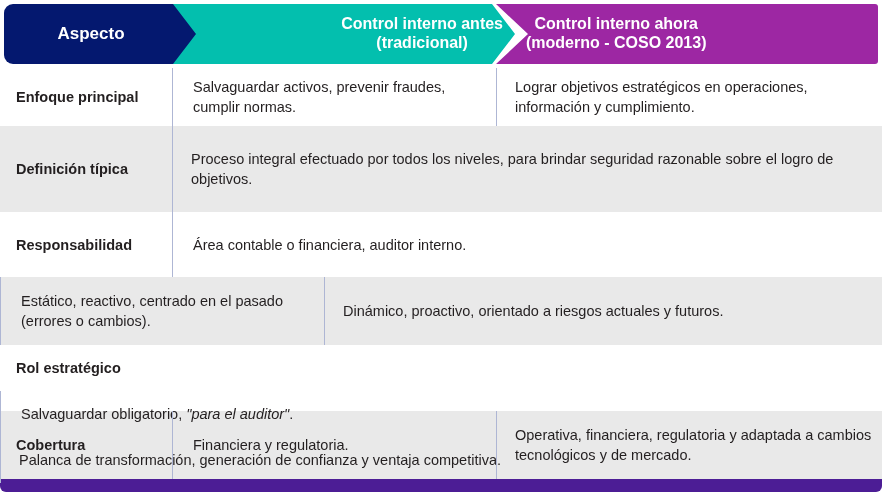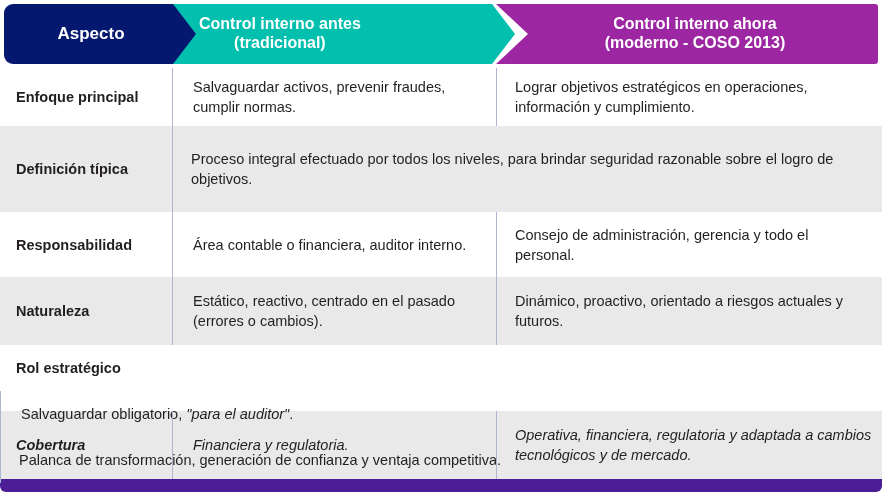--- a/index.html
+++ b/index.html
@@ -53,36 +53,36 @@
     font-size: 17px;
   }
 
   
   .hdr-antes {
     left: 173px;
     width: 356px;
     background: #03BFAE;
     -webkit-clip-path: polygon(0 0, 319px 0, 342px 50%, 319px 100%, 0 100%, 23px 50%);
     clip-path: polygon(0 0, 319px 0, 342px 50%, 319px 100%, 0 100%, 23px 50%);
-    justify-content: flex-start;
+    justify-content: flex-end;
     padding-left: 26px;
     padding-right: 26px;
     font-size: 16px;
   }
 
   
   .hdr-ahora {
     left: 496px;
     width: 382px;
     background: #9D27A3;
     border-top-right-radius: 3px;
     border-bottom-right-radius: 3px;
     -webkit-clip-path: polygon(0 0, 382px 0, 382px 100%, 0 100%, 32px 50%);
     clip-path: polygon(0 0, 382px 0, 382px 100%, 0 100%, 32px 50%);
-    justify-content: center;
+    justify-content: flex-start;
     padding-left: 30px;
     padding-right: 14px;
     font-size: 16px;
   }
 
   .hdr-text { text-align: center; white-space: pre-line; }
 
   
   .rows { position: relative; width: 820px; }
 
@@ -133,21 +133,21 @@
 
   .cell-text { display: block; }
   .cell-text i { font-style: italic; }
 
   
   .r0 { height: 58px; }
   .r1 { height: 86px; }
   .r2 { height: 65px; }
   .r3 { height: 68px; }
   .r4 { height: 66px; flex-direction: column; }
-  .r5 { height: 68px; font-style: italic; }
+  .r5 { height: 68px; }
 </style>
 </head>
 <body>
 
 <div id="table-root">
 
   <div class="header-band">
 
     <div class="hdr-seg hdr-aspecto">
       <span class="hdr-text">Aspecto</span>
@@ -188,29 +188,23 @@
       </div>
     </div>
 
     <div class="row r2">
       <div class="cell cell-aspect">
         <span>Responsabilidad</span>
       </div>
       <div class="cell cell-antes">
         <span class="cell-text">Área contable o financiera, auditor interno.</span>
       </div>
-      <div class="cell cell-ahora">
-        <span class="cell-text">Consejo de administración, gerencia y todo el personal.</span>
-      </div>
     </div>
 
     <div class="row r3 alt">
-      <div class="cell cell-aspect">
-        <span>Naturaleza</span>
-      </div>
       <div class="cell cell-antes">
         <span class="cell-text">Estático, reactivo, centrado en el pasado (errores o cambios).</span>
       </div>
       <div class="cell cell-ahora">
         <span class="cell-text">Dinámico, proactivo, orientado a riesgos actuales y futuros.</span>
       </div>
     </div>
 
     <div class="row r4">
       <div class="cell cell-aspect">

